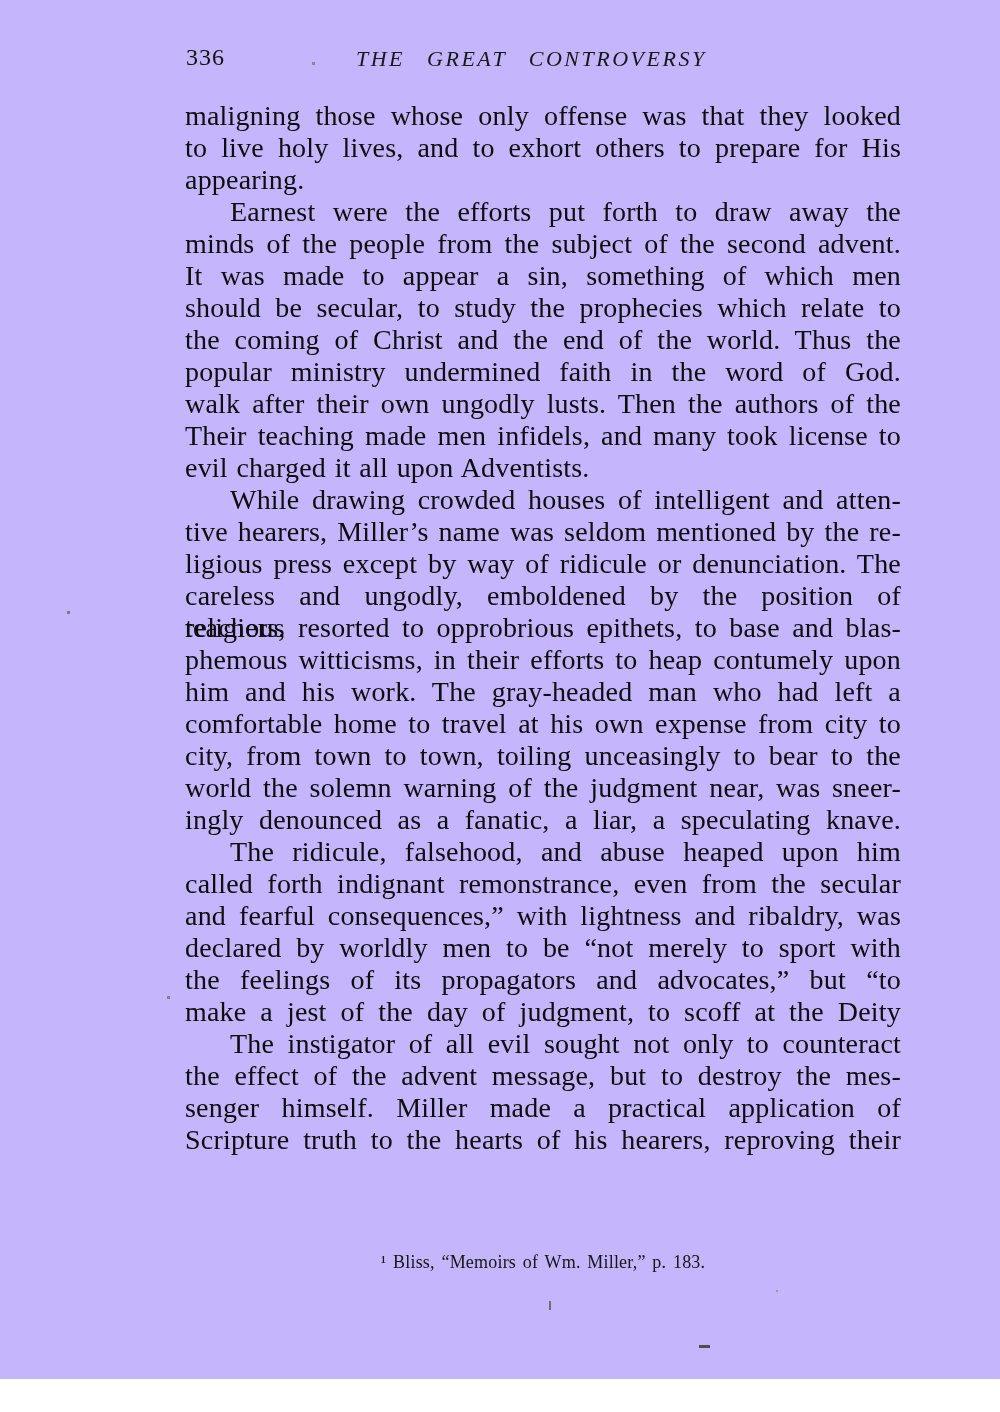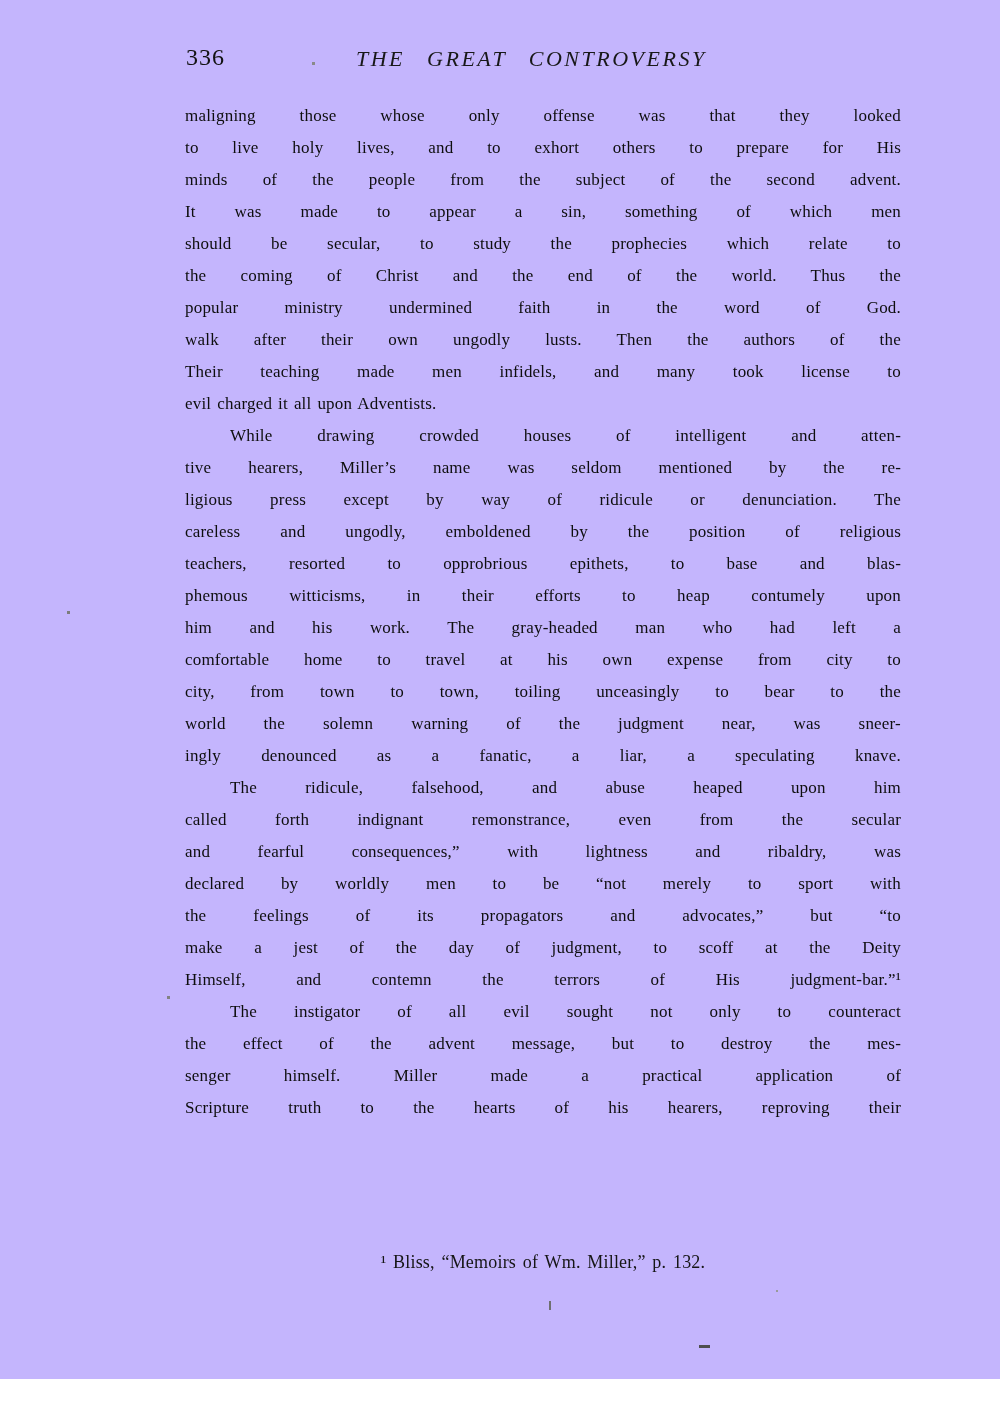--- a/index.html
+++ b/index.html
@@ -37,21 +37,21 @@
   }
   .text-block {
     position: absolute;
     left: 185px;
     top: 100px;
     width: 716px;
   }
   .line {
     height: 32px;
     line-height: 32px;
-    font-size: 17px;
+    font-size: 28px;
     letter-spacing: 0.2px;
     word-spacing: 1.5px;
     color: #0e0e0e;
     overflow: visible;
   }
   .line.justify {
     text-align: justify;
     text-align-last: justify;
   }
   .line.indent {
@@ -85,20 +85,22 @@
 
 <div class="page">
 
   <span class="page-number">336</span>
 
   <span class="running-title">THE GREAT CONTROVERSY</span>
 
   <main class="text-block" id="textBlock">
       <div class="line justify">maligning those whose only offense was that they looked</div>
       <div class="line justify">to live holy lives, and to exhort others to prepare for His</div>
+      <div class="line">appearing.</div>
+      <div class="line justify indent">Earnest were the efforts put forth to draw away the</div>
       <div class="line justify">minds of the people from the subject of the second advent.</div>
       <div class="line justify">It was made to appear a sin, something of which men</div>
       <div class="line justify">should be secular, to study the prophecies which relate to</div>
       <div class="line justify">the coming of Christ and the end of the world.  Thus the</div>
       <div class="line justify">popular ministry undermined faith in the word of God.</div>
       <div class="line justify">walk after their own ungodly lusts.  Then the authors of the</div>
       <div class="line justify">Their teaching made men infidels, and many took license to</div>
       <div class="line">evil charged it all upon Adventists.</div>
       <div class="line justify indent">While drawing crowded houses of intelligent and atten-</div>
       <div class="line justify">tive hearers, Miller’s name was seldom mentioned by the re-</div>
@@ -110,28 +112,27 @@
       <div class="line justify">comfortable home to travel at his own expense from city to</div>
       <div class="line justify">city, from town to town, toiling unceasingly to bear to the</div>
       <div class="line justify">world the solemn warning of the judgment near, was sneer-</div>
       <div class="line justify">ingly denounced as a fanatic, a liar, a speculating knave.</div>
       <div class="line justify indent">The ridicule, falsehood, and abuse heaped upon him</div>
       <div class="line justify">called forth indignant remonstrance, even from the secular</div>
       <div class="line justify">and fearful consequences,” with lightness and ribaldry, was</div>
       <div class="line justify">declared by worldly men to be “not merely to sport with</div>
       <div class="line justify">the feelings of its propagators and advocates,” but “to</div>
       <div class="line justify">make a jest of the day of judgment, to scoff at the Deity</div>
-      <div class="line justify">Himself, and contemn the terrors of His judgment-bar.”¹</div>
       <div class="line justify indent">The instigator of all evil sought not only to counteract</div>
       <div class="line justify">the effect of the advent message, but to destroy the mes-</div>
       <div class="line justify">senger himself.  Miller made a practical application of</div>
       <div class="line justify">Scripture truth to the hearts of his hearers, reproving their</div>
     </main>
 
-  <div class="footnote">¹ Bliss, “Memoirs of Wm. Miller,” p. 132.</div>
+  <div class="footnote">¹ Bliss, “Memoirs of Wm. Miller,” p. 183.</div>
 
   <span class="artifact dot-header"></span>
   <span class="artifact dot-margin1"></span>
   <span class="artifact dot-margin2"></span>
   <span class="artifact tick-bottom"></span>
   <span class="artifact dot-bottom"></span>
   <span class="artifact dash-bottom"></span>
 
 </div>
 

